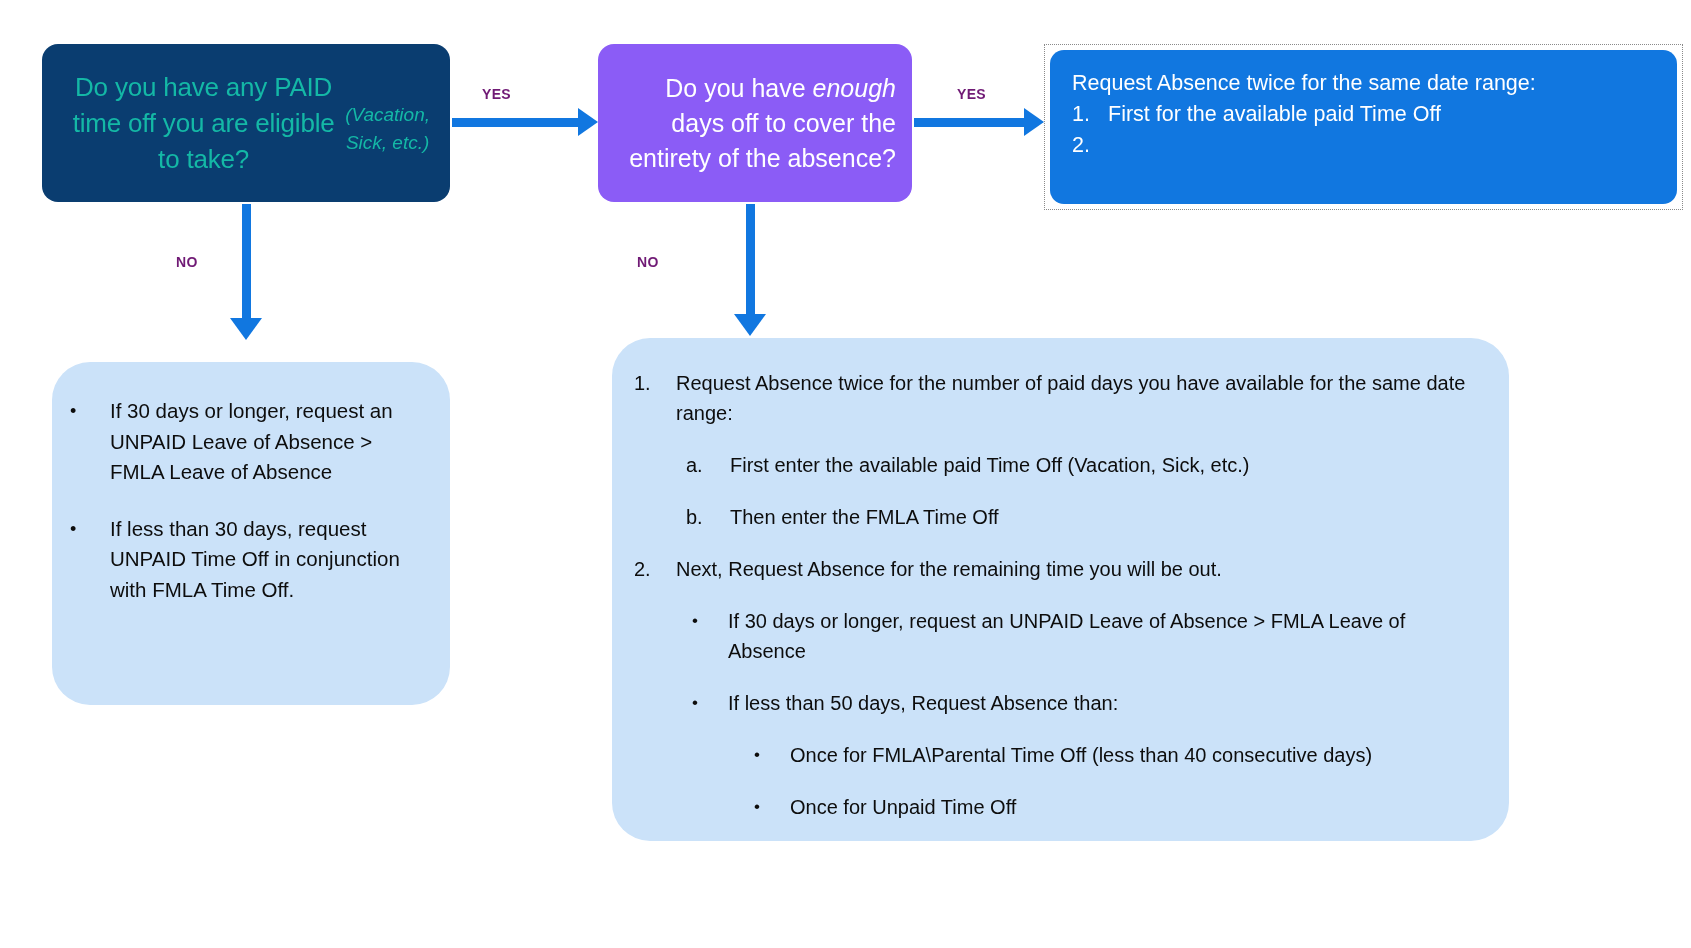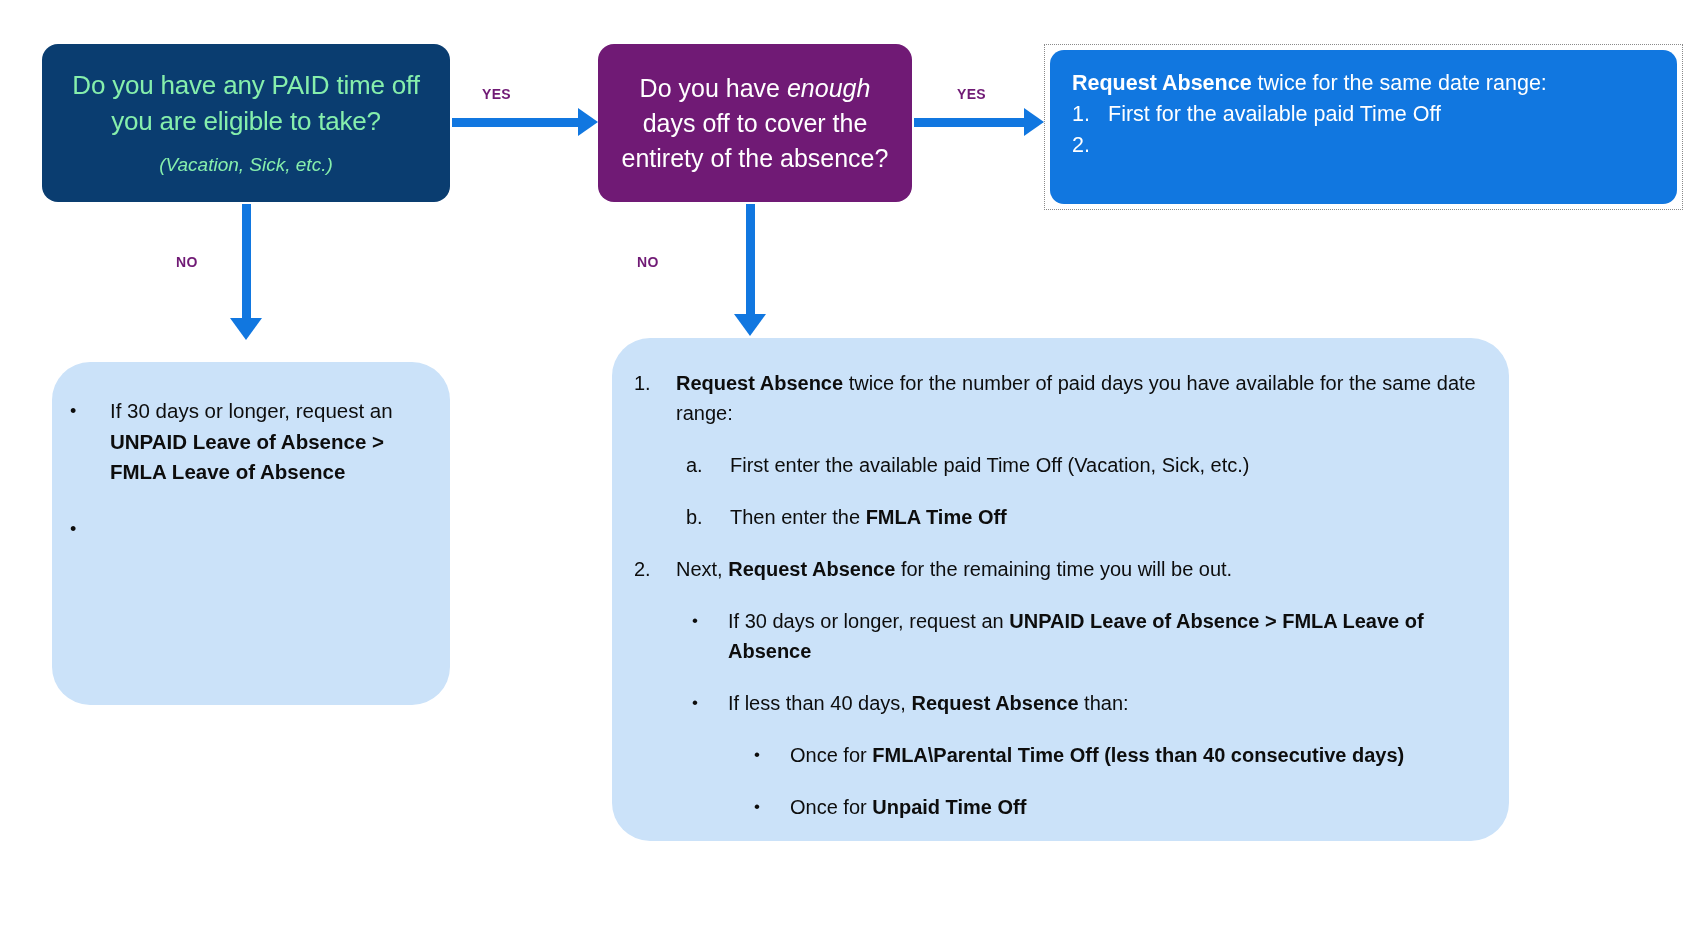--- a/index.html
+++ b/index.html
@@ -26,50 +26,50 @@
   .node {
     position: absolute;
     box-sizing: border-box;
   }
 
   .box-q1 {
     left: 42px;  top: 44px;
     width: 408px; height: 158px;
     background: #0A3D70;
     border-radius: 16px;
-    color: #86efac;
+    color: #14b8a6;
     display: flex;
-    flex-direction: column;
+    flex-direction: row;
     align-items: center;
     justify-content: center;
     text-align: center;
     padding: 6px 20px;
   }
   .box-q1 .l1 {
     font-size: 26px;
     line-height: 36px;
     letter-spacing: -0.2px;
   }
   .box-q1 .l2 {
     font-size: 19px;
     font-style: italic;
     line-height: 28px;
     margin-top: 12px;
   }
 
   .box-q2 {
     left: 598px; top: 44px;
     width: 314px; height: 158px;
-    background: #701a75;
+    background: #8b5cf6;
     border-radius: 16px;
     color: #ffffff;
     display: flex;
     align-items: center;
     justify-content: center;
-    text-align: center;
+    text-align: right;
     padding: 4px 16px;
     font-size: 25px;
     line-height: 35px;
   }
   .box-q2 em { font-style: italic; }
 
   
   .sel-wrap {
     position: absolute;
     left: 1044px; top: 44px;
@@ -129,21 +129,21 @@
   .lvl1 { margin-left: 4px; margin-bottom: 22px; }
   .lvl1 .marker { width: 42px; }
   .lvl2 { margin-left: 56px; margin-bottom: 22px; }
   .lvl2 .marker { width: 44px; }
   .lvl3 { margin-left: 62px; margin-bottom: 22px; }
   .lvl3 .marker { width: 36px; font-size: 17px; }
   .lvl4 { margin-left: 124px; margin-bottom: 22px; }
   .lvl4 .marker { width: 36px; font-size: 17px; }
   .panel-right .body { flex: 1; }
 
-  b, .b { font-weight: bold; }
+  b, .b { font-weight: normal; }
 
   
   .arrow-line-h {
     position: absolute;
     height: 9px;
     background: #1177E0;
   }
   .arrow-line-v {
     position: absolute;
     width: 9px;
@@ -220,20 +220,21 @@
 
   <div class="panel panel-left">
 
     <div class="row">
       <span class="marker">•</span>
       <span class="body"><span>If 30 days or longer, request an </span><b>UNPAID Leave of Absence  &gt; FMLA Leave of Absence</b></span>
     </div>
 
     <div class="row">
       <span class="marker">•</span>
+      <span class="body"><span>If less than 30 days, request </span><b>UNPAID Time Off</b><span> in conjunction with </span><b>FMLA Time Off.</b></span>
     </div>
 
   </div>
 
   <div class="panel panel-right">
 
     <div class="row lvl1">
       <span class="marker">1.</span>
       <span class="body"><b>Request Absence</b><span> twice for the number of paid days you have available for the same date range:</span></span>
     </div>
@@ -253,21 +254,21 @@
       <span class="body"><span>Next, </span><b>Request Absence</b><span> for the remaining time you will be out.</span></span>
     </div>
 
     <div class="row lvl3">
       <span class="marker">•</span>
       <span class="body"><span>If 30 days or longer, request an </span><b>UNPAID Leave of Absence  &gt; FMLA Leave of Absence</b></span>
     </div>
 
     <div class="row lvl3">
       <span class="marker">•</span>
-      <span class="body"><span>If less than 40 days, </span><b>Request Absence</b><span> than:</span></span>
+      <span class="body"><span>If less than 50 days, </span><b>Request Absence</b><span> than:</span></span>
     </div>
 
     <div class="row lvl4">
       <span class="marker">•</span>
       <span class="body"><span>Once for </span><b>FMLA\Parental Time Off (less than 40 consecutive days)</b></span>
     </div>
 
     <div class="row lvl4">
       <span class="marker">•</span>
       <span class="body"><span>Once for </span><b>Unpaid Time Off</b></span>

